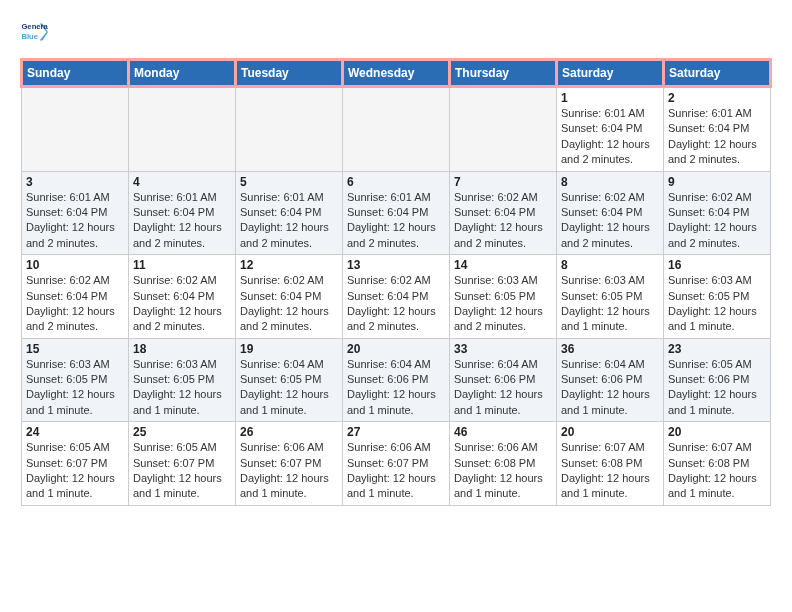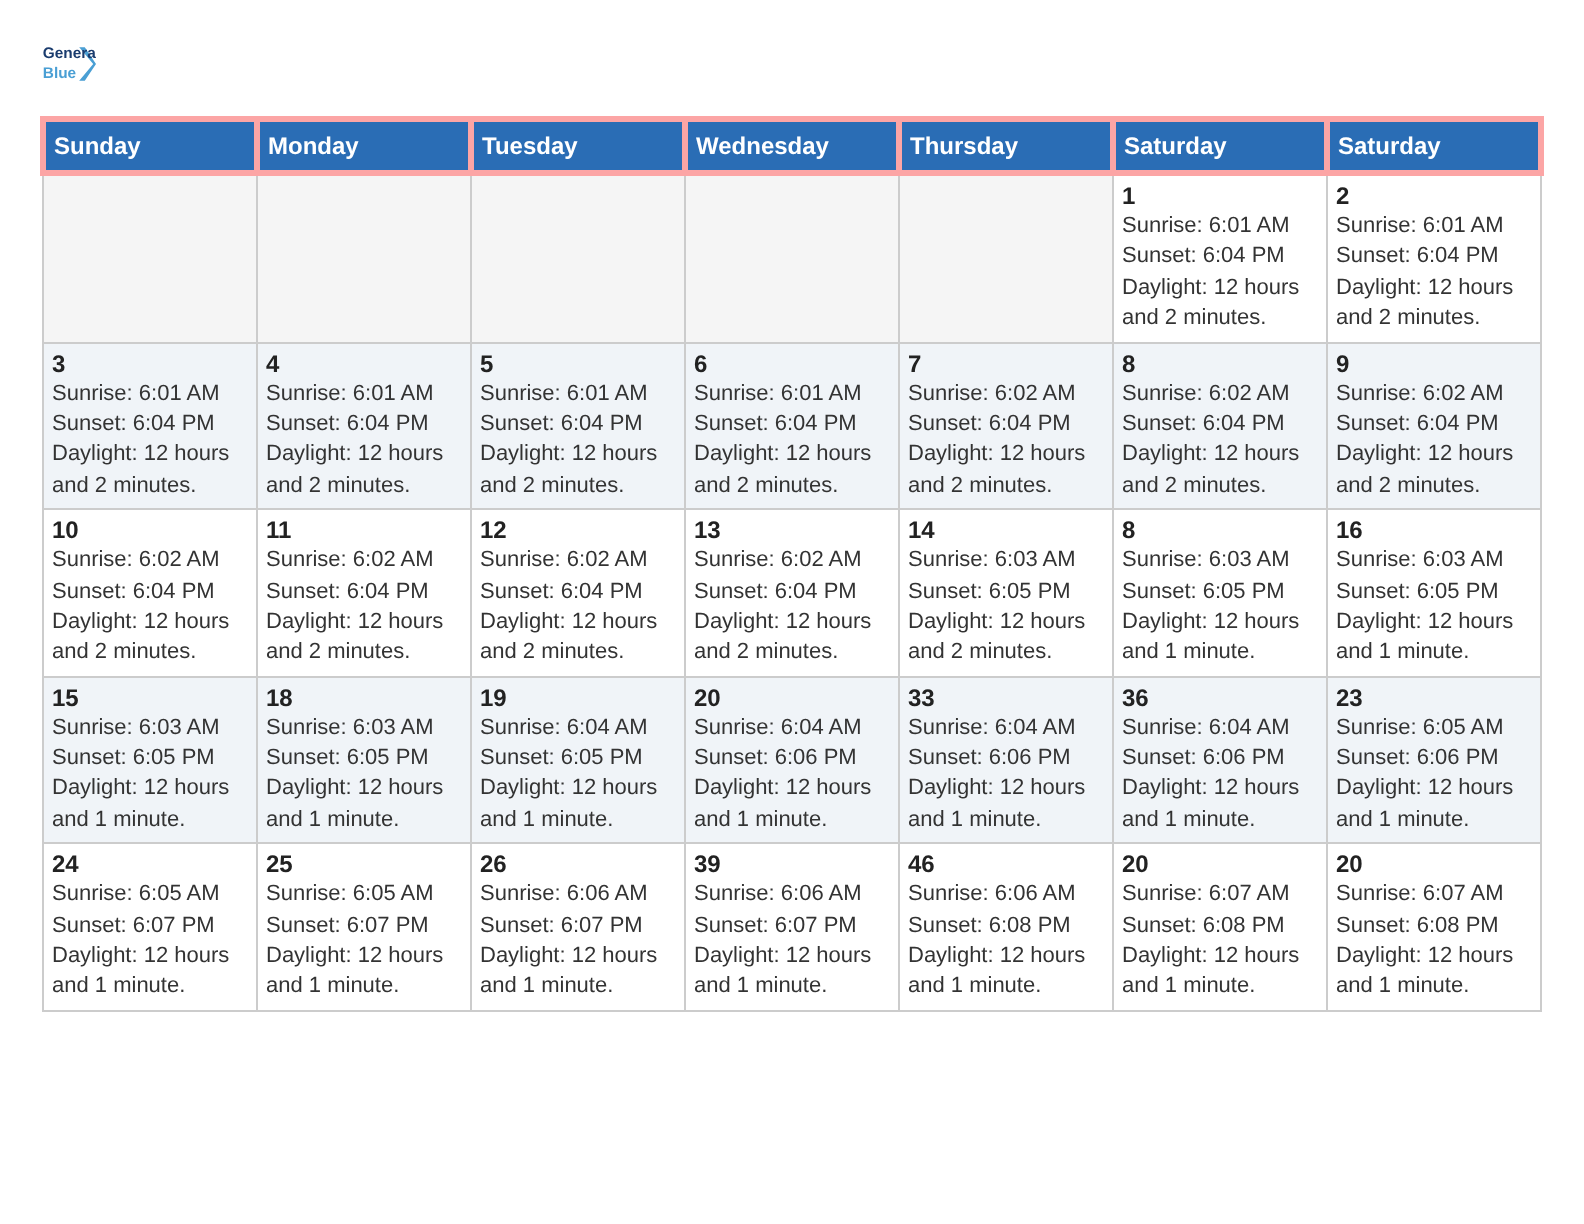--- a/index.html
+++ b/index.html
@@ -280,21 +280,21 @@
 Sunset: 6:07 PM
 Daylight: 12 hours and 1 minute.</div>
           </td>
           <td>
             <span class="day-num">26</span>
             <div class="day-info">Sunrise: 6:06 AM
 Sunset: 6:07 PM
 Daylight: 12 hours and 1 minute.</div>
           </td>
           <td>
-            <span class="day-num">39</span>
+            <span class="day-num">27</span>
             <div class="day-info">Sunrise: 6:06 AM
 Sunset: 6:07 PM
 Daylight: 12 hours and 1 minute.</div>
           </td>
           <td>
             <span class="day-num">46</span>
             <div class="day-info">Sunrise: 6:06 AM
 Sunset: 6:08 PM
 Daylight: 12 hours and 1 minute.</div>
           </td>

